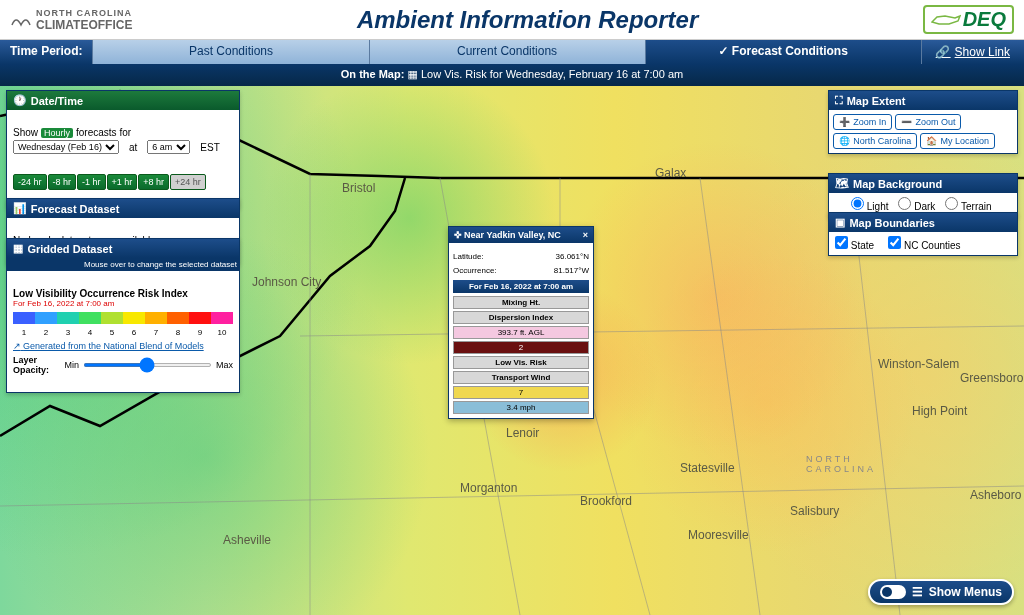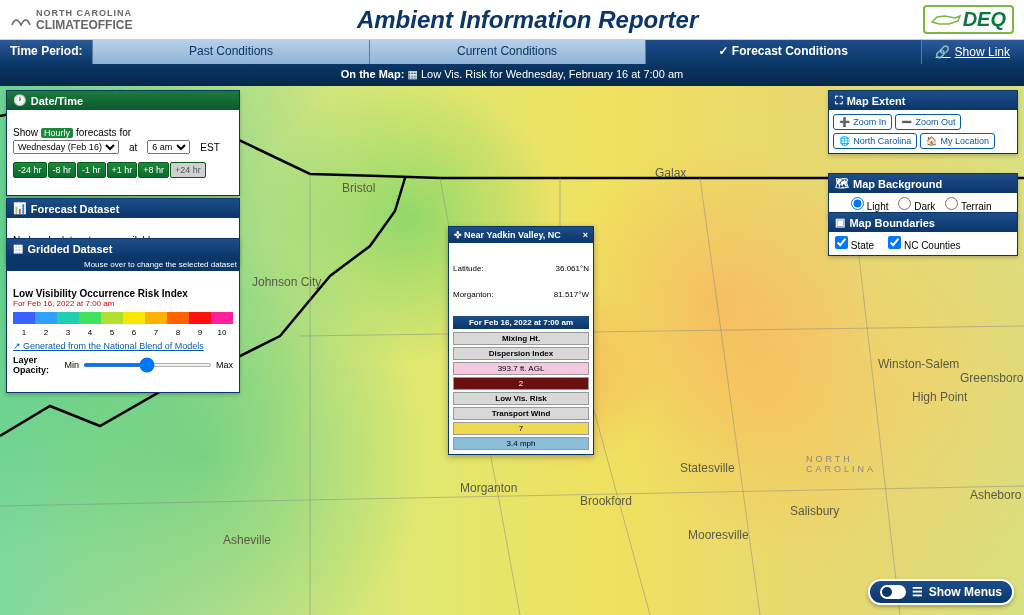--- a/index.html
+++ b/index.html
@@ -46,39 +46,39 @@
 
 .city-label { position: absolute; color: #5a5a45; font-size: 12px; white-space: nowrap; pointer-events: none; }
 
 
 .panel { position: absolute; background: #fff; border: 1px solid #0a3668; font-size: 10px; box-shadow: 0 2px 4px rgba(0,0,0,0.2); }
 .panel-header { background: linear-gradient(#1d7a3c, #0a5a2c); color: #fff; padding: 3px 6px; font-weight: bold; font-size: 11px; display: flex; align-items: center; gap: 4px; }
 .panel-header.navy { background: linear-gradient(#1d4d8a, #0a3668); }
 .panel-body { padding: 17px 6px; }
 .panel-datetime { left: 6px; top: 4px; width: 234px; }
 .hourly-badge { background: #1a8a3a; color: #fff; padding: 0 3px; border-radius: 2px; font-size: 9px; }
-.time-btns { display: flex; gap: 1px; margin-top: 8px; }
+.time-btns { display: flex; gap: 1px; margin-top: 20px; }
 .time-btn { background: linear-gradient(#1a8a3a, #0a6a2c); color: #fff; border: 1px solid #0a5a1c; padding: 2px 4px; font-size: 9px; cursor: pointer; border-radius: 2px; }
 .time-btn.light { background: #d0d0d0; color: #555; }
 .panel-forecast-ds { left: 6px; top: 112px; width: 234px; }
 .panel-gridded { left: 6px; top: 152px; width: 234px; }
 .gridded-sub { background: #0a3668; color: #fff; font-size: 8px; text-align: right; padding: 2px; }
 .legend-row { display: flex; align-items: center; margin: 4px 0; }
 .legend-cell { flex: 1; height: 12px; }
 .legend-num { flex: 1; text-align: center; font-size: 8px; }
 .gen-link { color: #0a5aaa; text-decoration: underline; font-size: 9px; cursor: pointer; }
 .opacity-row { display: flex; align-items: center; gap: 4px; margin-top: 4px; font-size: 9px; }
 .opacity-row input[type=range] { flex: 1; height: 4px; }
 
 
 .popup { position: absolute; left: 448px; top: 140px; width: 146px; background: #fff; border: 1px solid #0a3668; box-shadow: 0 2px 6px rgba(0,0,0,0.3); font-size: 9px; }
 .popup-header { background: linear-gradient(#1d4d8a, #0a3668); color: #fff; padding: 3px 5px; font-weight: bold; display: flex; justify-content: space-between; align-items: center; }
 .popup-close { cursor: pointer; font-weight: bold; }
 .popup-body { padding: 4px; }
-.popup-row { display: flex; justify-content: space-between; margin: 17px 0; font-size: 8px; }
+.popup-row { display: flex; justify-content: space-between; margin: 5px 0; font-size: 8px; }
 .popup-time { background: linear-gradient(#1d4d8a, #0a3668); color: #fff; text-align: center; padding: 2px; margin: 3px 0; font-size: 8px; font-weight: bold; }
 .popup-grid { display: grid; grid-template-columns: 1fr; gap: 2px; }
 .popup-cell { border: 1px solid #999; text-align: center; padding: 1px; font-size: 8px; }
 .popup-cell-h { background: #d8d8d8; font-weight: bold; }
 .popup-cell.pink { background: #f4c8e0; }
 .popup-cell.darkred { background: #6a1010; color: #fff; }
 .popup-cell.yellow { background: #f0d850; }
 .popup-cell.blue { background: #8abed8; }
 
 
@@ -153,21 +153,21 @@
 
   <div class="city-label" style="left:655px;top:80px">Galax</div>
   <div class="city-label" style="left:342px;top:95px">Bristol</div>
   <div class="city-label" style="left:252px;top:189px">Johnson City</div>
   <div class="city-label" style="left:506px;top:340px">Lenoir</div>
   <div class="city-label" style="left:460px;top:395px">Morganton</div>
   <div class="city-label" style="left:680px;top:375px">Statesville</div>
   <div class="city-label" style="left:580px;top:408px">Brookford</div>
   <div class="city-label" style="left:878px;top:271px">Winston-Salem</div>
   <div class="city-label" style="left:960px;top:285px">Greensboro</div>
-  <div class="city-label" style="left:912px;top:304px">High Point</div>
+  <div class="city-label" style="left:912px;top:318px">High Point</div>
   <div class="city-label" style="left:970px;top:402px">Asheboro</div>
   <div class="city-label" style="left:790px;top:418px">Salisbury</div>
   <div class="city-label" style="left:688px;top:442px">Mooresville</div>
   <div class="city-label" style="left:223px;top:447px">Asheville</div>
   <div class="city-label" style="left:806px;top:368px;font-size:9px;letter-spacing:3px;color:#888;white-space:pre">NORTH
 CAROLINA</div>
 
   <div class="panel panel-datetime">
     <div class="panel-header">
       <span>🕐</span>
@@ -254,21 +254,21 @@
     <div class="popup-header">
       <span><span>✜</span> <span>Near Yadkin Valley, NC</span></span>
       <span class="popup-close">×</span>
     </div>
     <div class="popup-body">
       <div class="popup-row">
           <span>Latitude:</span>
           <span>36.061°N</span>
         </div>
       <div class="popup-row">
-          <span>Morganton:</span>
+          <span>Occurrence:</span>
           <span>81.517°W</span>
         </div>
       <div class="popup-time">For Feb 16, 2022 at 7:00 am</div>
       <div class="popup-grid">
         <div class="popup-cell popup-cell-h">Mixing Ht.</div>
         <div class="popup-cell popup-cell-h">Dispersion Index</div>
         <div class="popup-cell pink">393.7 ft. AGL</div>
         <div class="popup-cell darkred">2</div>
         <div class="popup-cell popup-cell-h">Low Vis. Risk</div>
         <div class="popup-cell popup-cell-h">Transport Wind</div>

